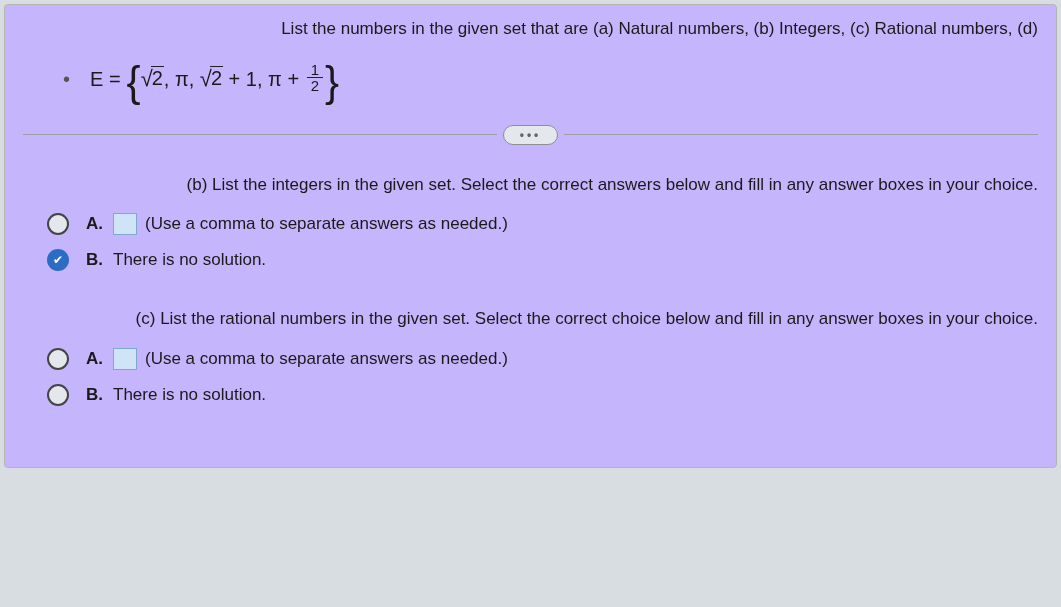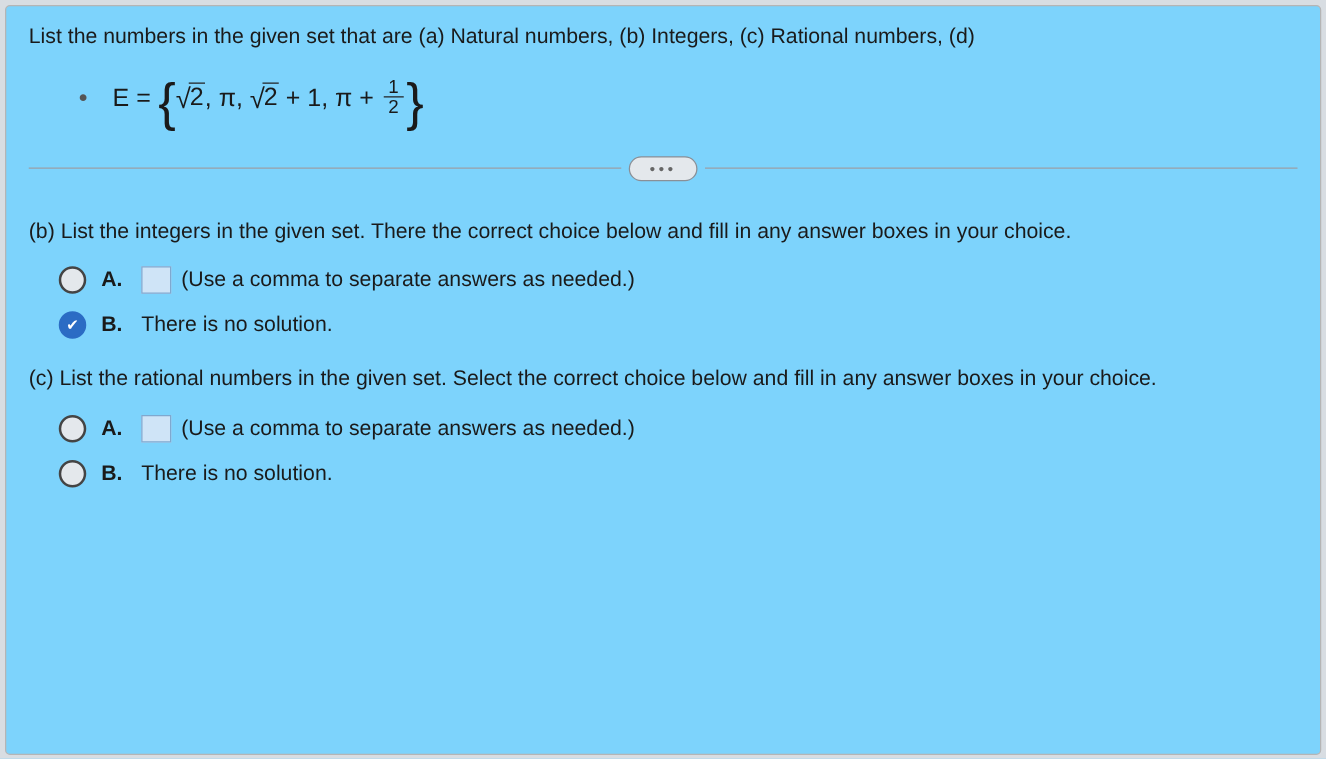--- a/index.html
+++ b/index.html
@@ -8,27 +8,28 @@
     font-family: Arial, Helvetica, sans-serif;
     background: #d8dde2;
     width: 1061px;
     height: 607px;
     overflow: hidden;
     color: #1a1a1a;
     font-size: 17px;
     position: relative;
   }
   .page {
-    background: #7dd3fc;
+    background: #c4b5fd;
     border: 1px solid #b5b5b5;
     border-radius: 4px;
     margin: 4px 4px 0 4px;
     padding: 12px 18px 20px 18px;
-    height: 600px;
+    height: 464px;
     box-sizing: border-box;
+    text-align: right;
   }
   .question-top {
     line-height: 1.45;
     margin-bottom: 22px;
   }
   .eq-row {
     display: flex;
     align-items: center;
     margin: 10px 0 30px 40px;
     font-size: 20px;
@@ -131,36 +132,36 @@
     </span>
     <span class="brace">}</span>
   </div>
 
   <div class="divider-wrap">
     <div class="hr"></div>
     <div class="pill">•••</div>
     <div class="hr"></div>
   </div>
 
-  <div class="part-heading">(b)  List the integers in the given set. There the correct choice below and fill in any answer boxes in your choice.</div>
+  <div class="part-heading">(b)  List the integers in the given set. Select the correct answers below and fill in any answer boxes in your choice.</div>
 
   <div class="choice-row">
     <div class="radio"></div>
     <span class="opt-label">A.</span>
     <span class="answer-box"></span>
     <span>(Use a comma to separate answers as needed.)</span>
   </div>
 
   <div class="choice-row">
     <div class="radio selected"></div>
     <span class="opt-label">B.</span>
     <span>There is no solution.</span>
   </div>
 
-  <div class="part-heading" style="margin-top:20px">(c)  List the rational numbers in the given set. Select the correct choice below and fill in any answer boxes in your choice.</div>
+  <div class="part-heading" style="margin-top:36px">(c)  List the rational numbers in the given set. Select the correct choice below and fill in any answer boxes in your choice.</div>
 
   <div class="choice-row">
     <div class="radio"></div>
     <span class="opt-label">A.</span>
     <span class="answer-box"></span>
     <span>(Use a comma to separate answers as needed.)</span>
   </div>
 
   <div class="choice-row">
     <div class="radio"></div>

